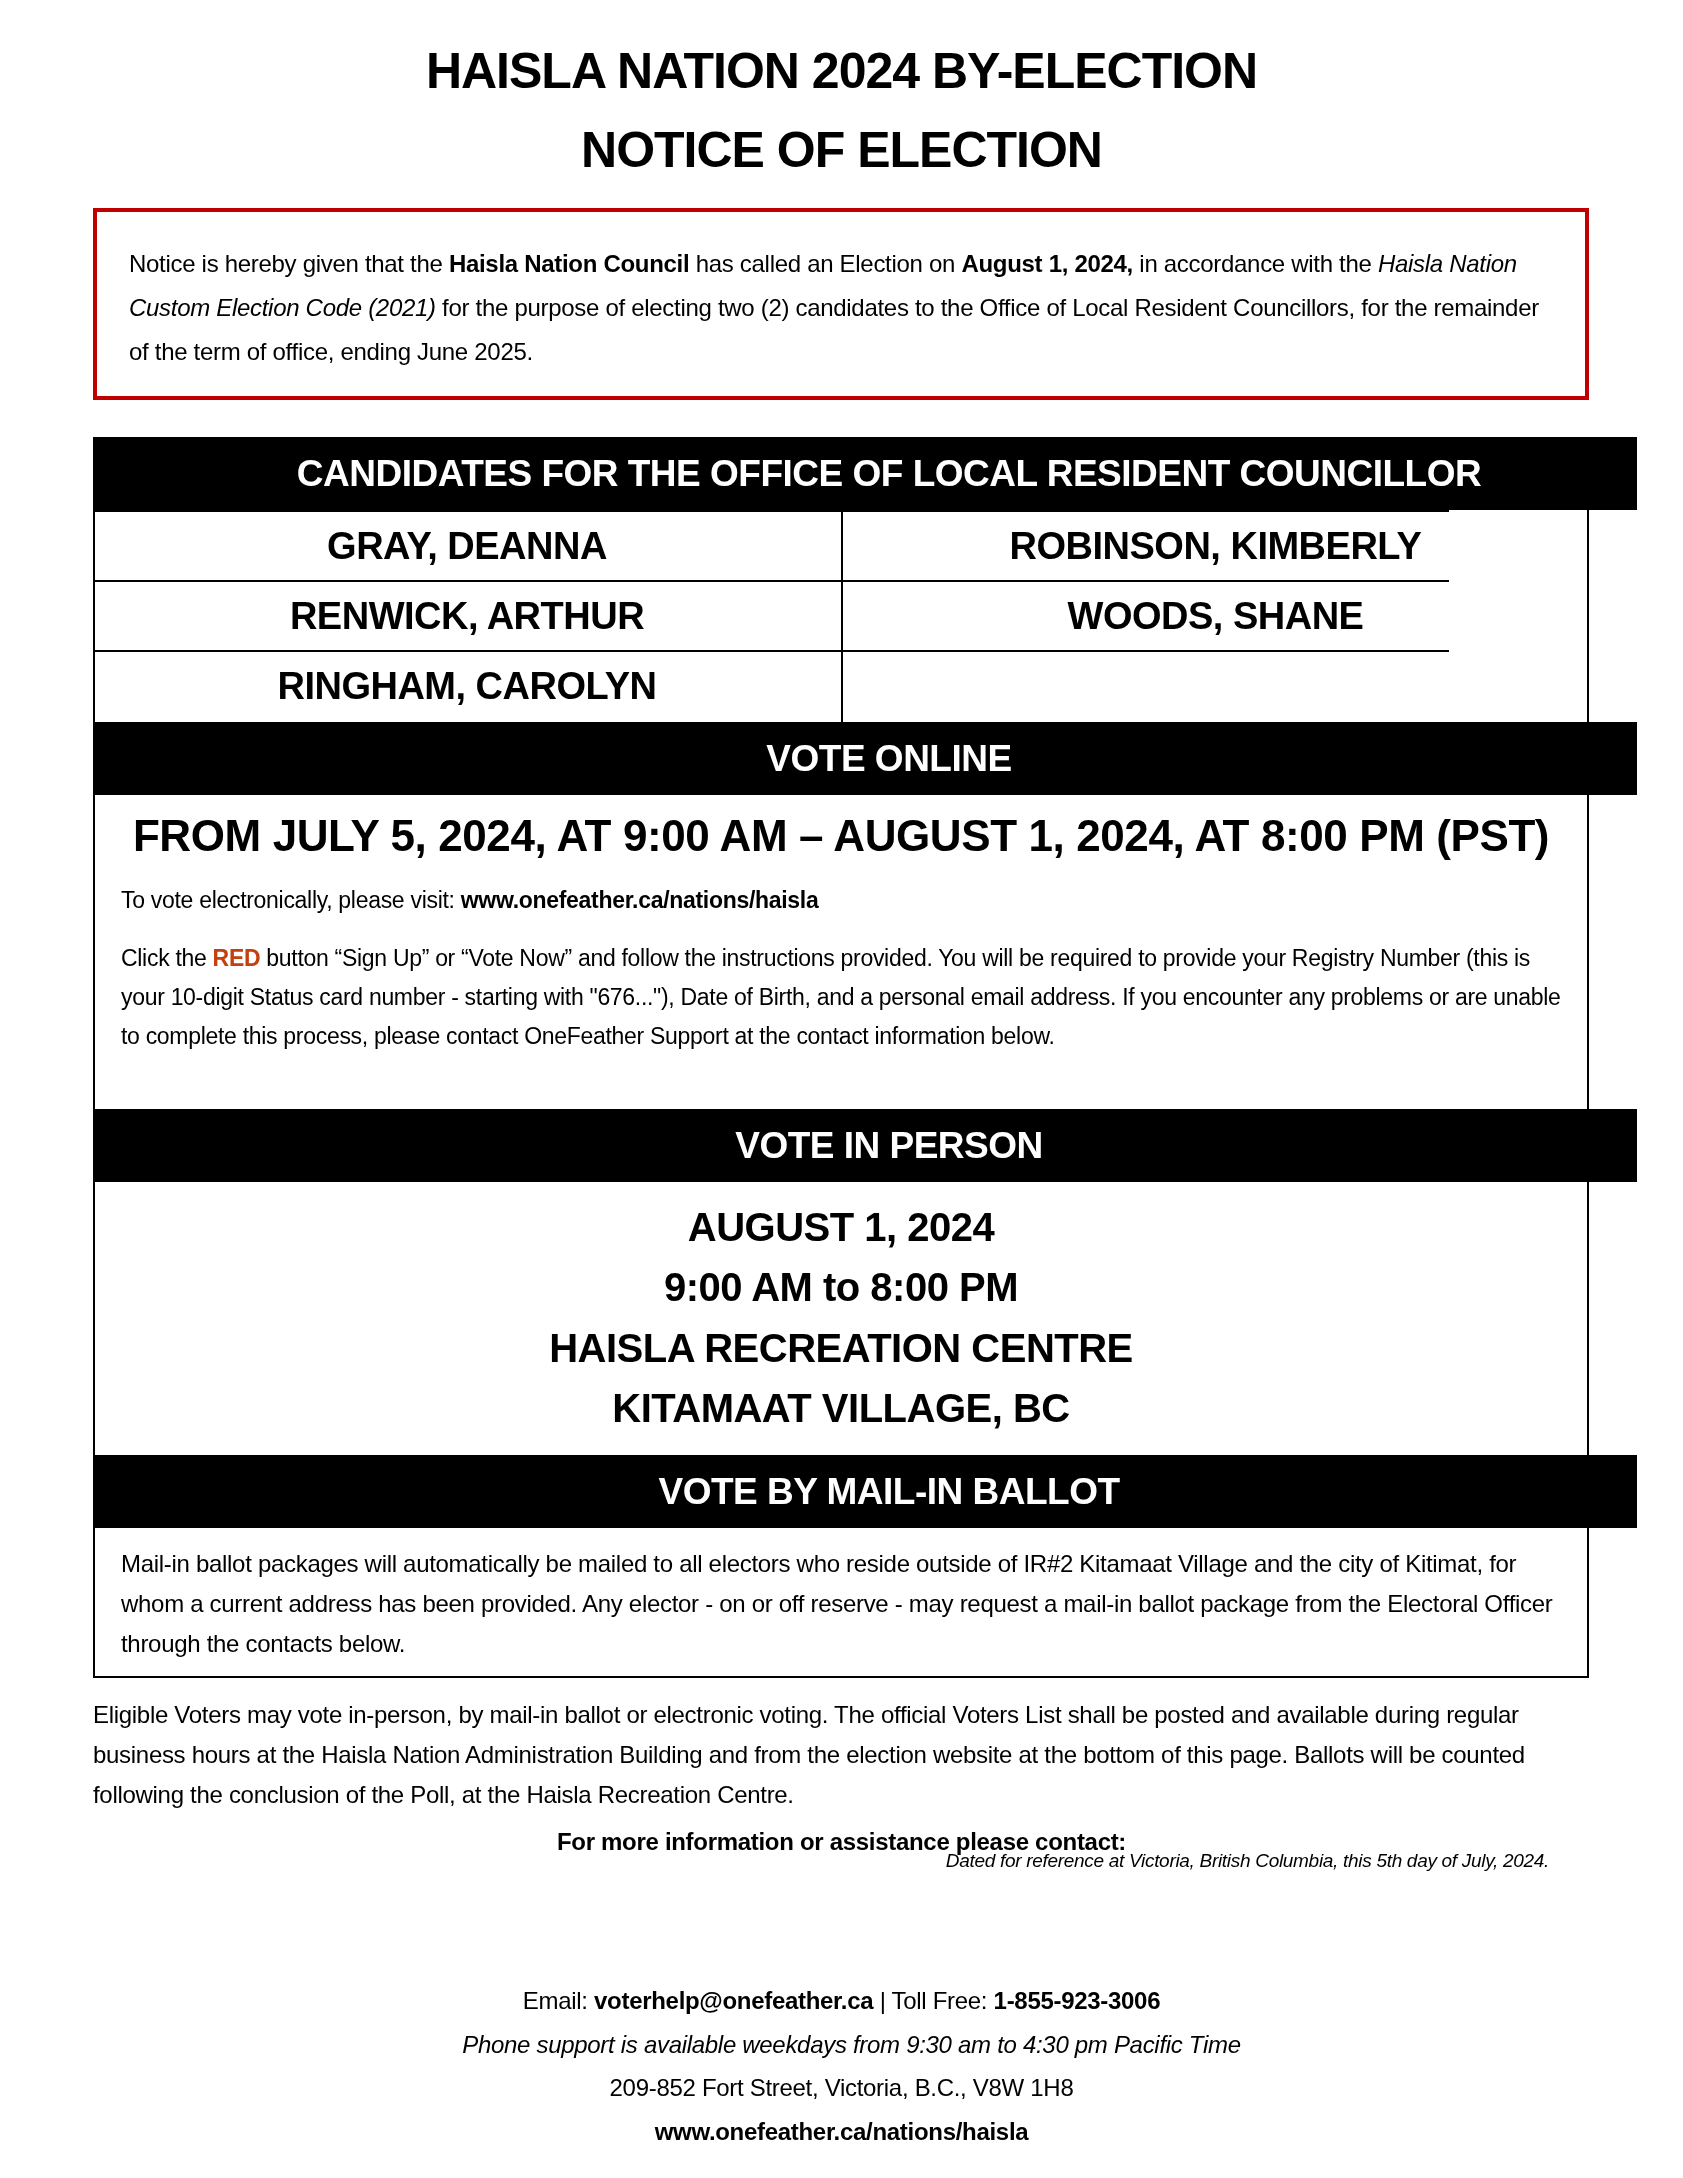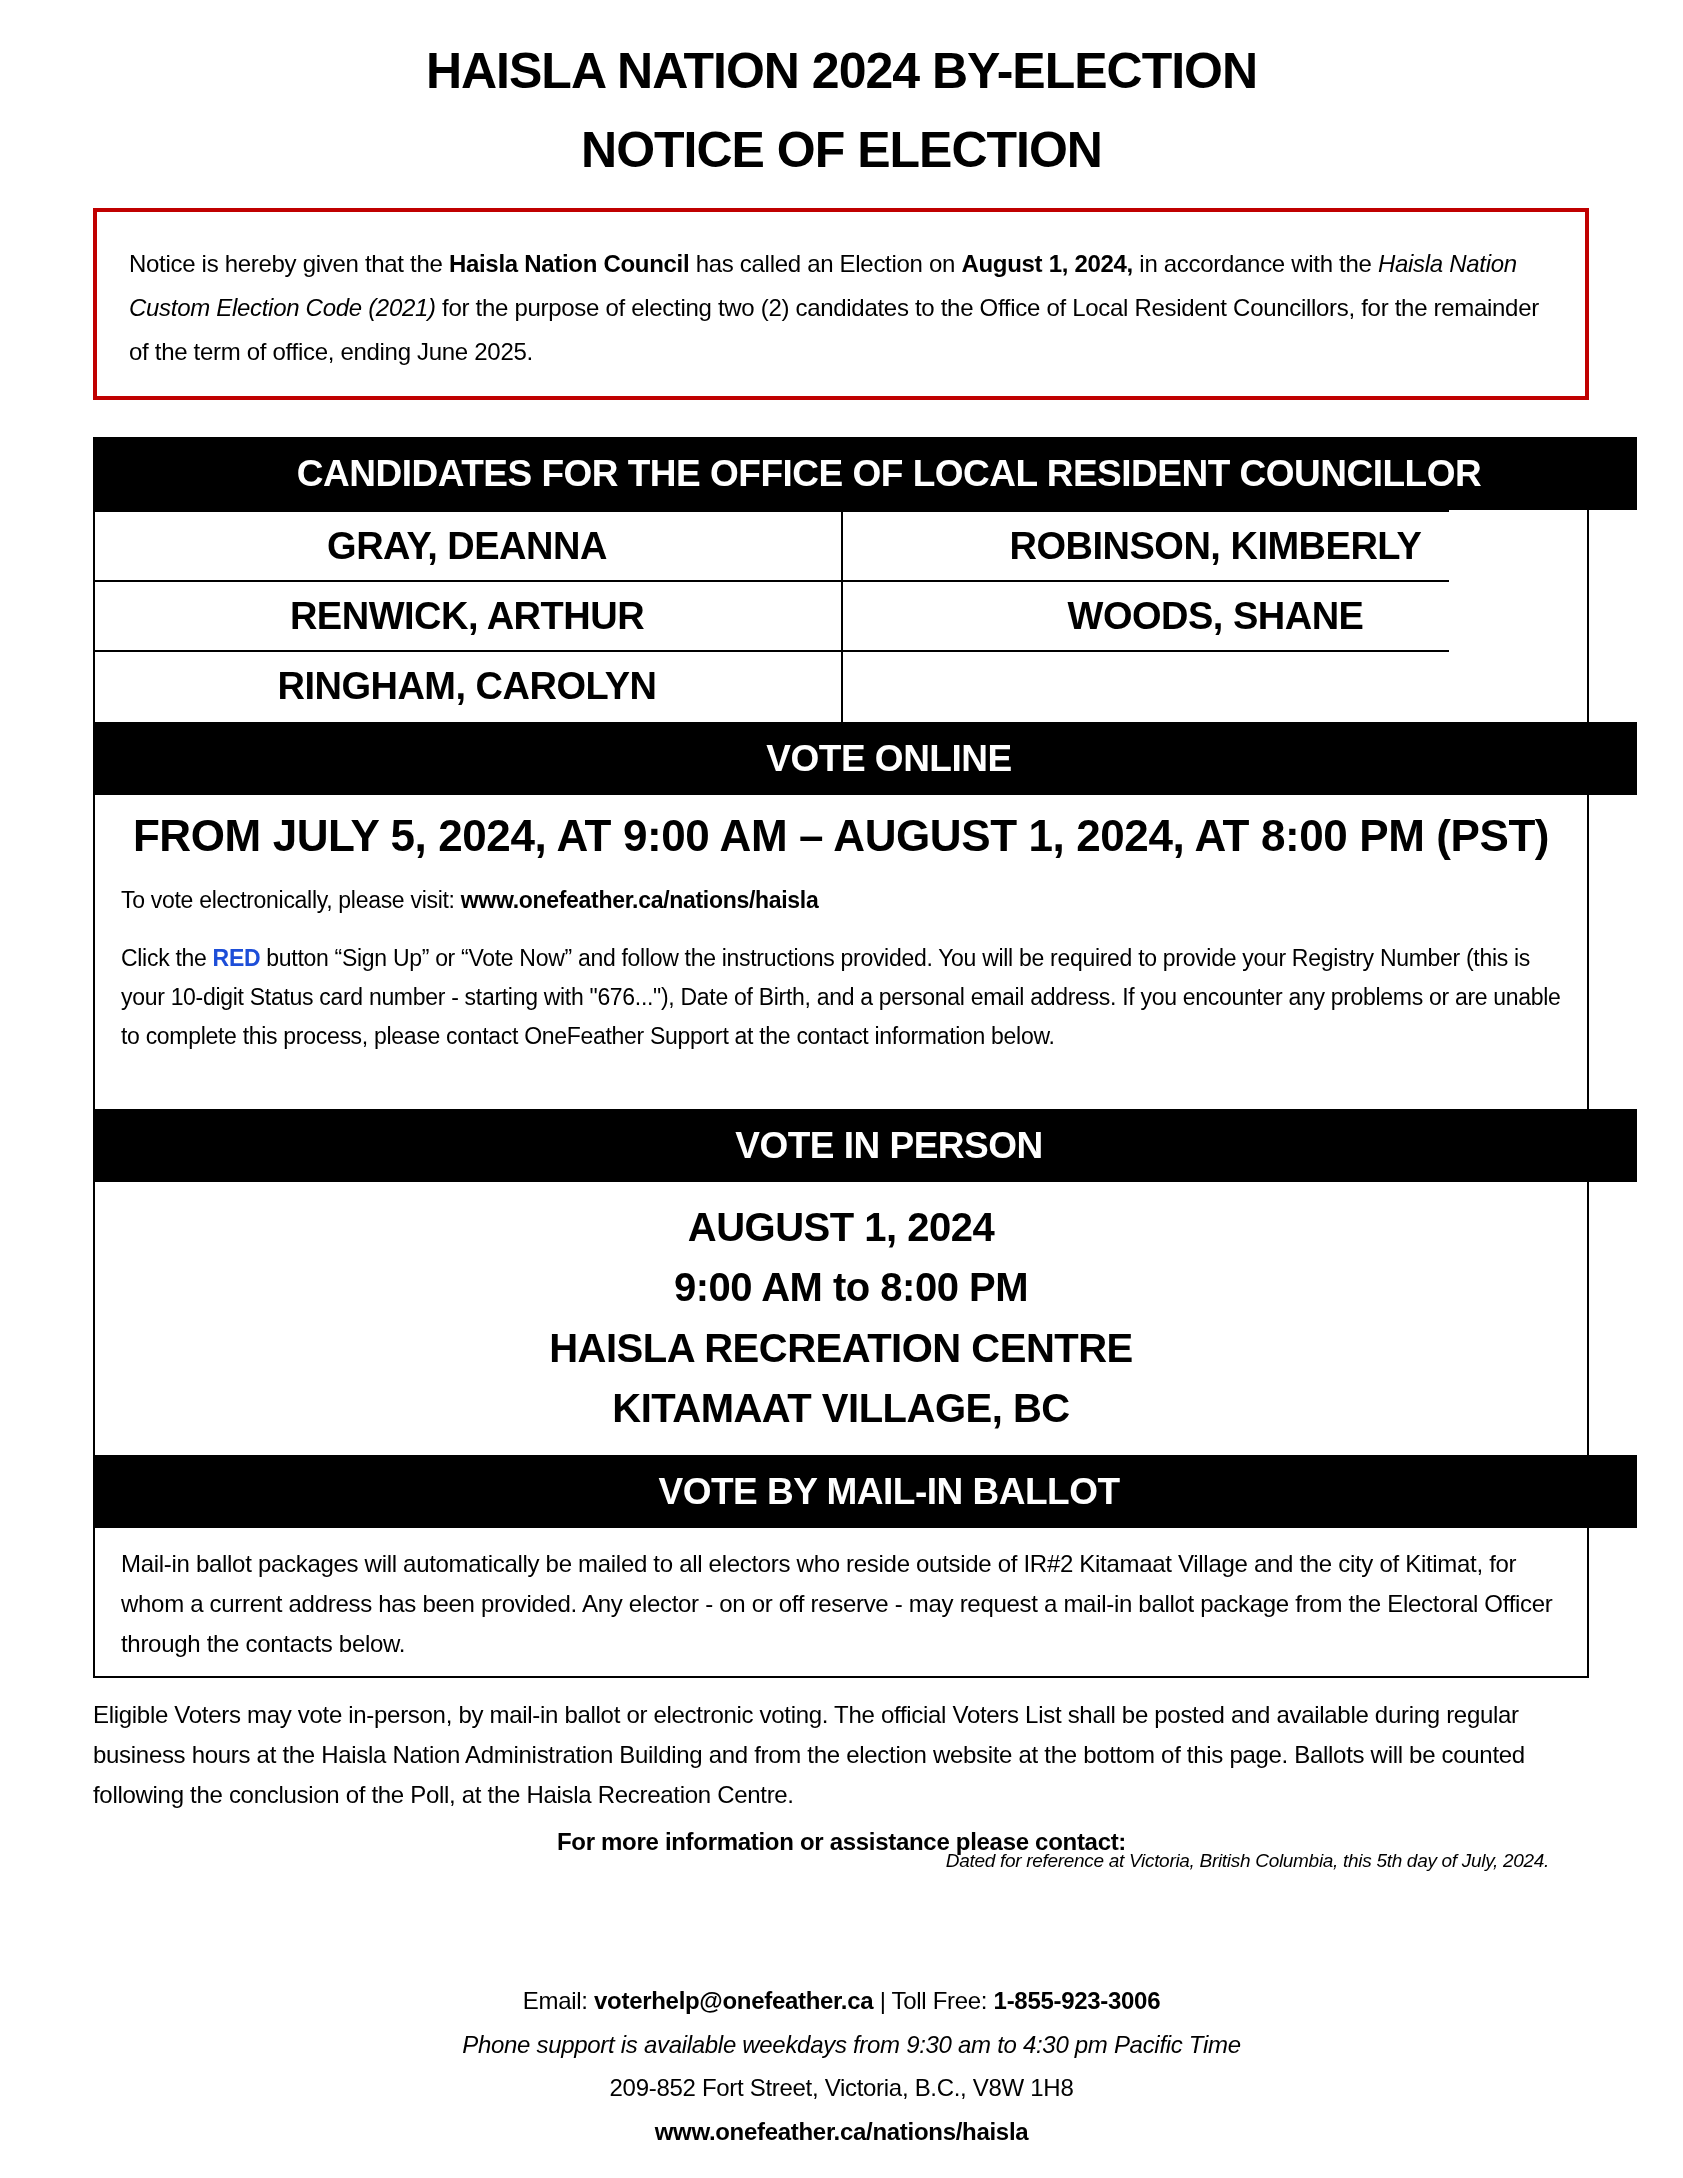--- a/index.html
+++ b/index.html
@@ -47,21 +47,21 @@
   }
 
   .online-range {
     position: absolute; left: 93px; width: 1496px; top: 814px; text-align: center;
     font-weight: bold; font-size: 44px; line-height: 44px; letter-spacing: -0.4px;
   }
   .body-text {
     position: absolute; left: 121px; width: 1445px;
     font-size: 23px; line-height: 39px; letter-spacing: -0.3px; margin: 0;
   }
-  .red { color: #1d4ed8; font-weight: bold; }
+  .red { color: #c2410c; font-weight: bold; }
 
   .person-line {
     position: absolute; left: 93px; width: 1496px; text-align: center;
     font-weight: bold; font-size: 40px; line-height: 59px; letter-spacing: -0.5px;
   }
 
   .mail-box-bottom {
     position: absolute; left: 93px; width: 1496px; top: 1676px; height: 2px; background: #000;
   }
 
@@ -107,21 +107,21 @@
 </div>
 <div class="col-div"></div>
 
 <div class="bar" style="top:722px;">VOTE ONLINE</div>
 <div class="online-range">FROM JULY 5, 2024, AT 9:00 AM – AUGUST 1, 2024, AT 8:00 PM (PST)</div>
 <p class="body-text" style="top:881px;"><span>To vote electronically, please visit: </span><b>www.onefeather.ca/nations/haisla</b></p>
 <p class="body-text" style="top:939px;"><span>Click the </span><span class="red">RED</span><span> button “Sign Up” or “Vote Now” and follow the instructions provided.  You will be required to provide your Registry Number (this is your 10-digit Status card number - starting with "676..."), Date of Birth, and a personal email address.  If you encounter any problems or are unable to complete this process, please contact OneFeather Support at the contact information below.</span></p>
 
 <div class="bar" style="top:1109px;">VOTE IN PERSON</div>
 <div class="person-line" style="top:1198px;">AUGUST 1, 2024</div>
-<div class="person-line" style="top:1258px;padding-left:10px;">9:00 AM to 8:00 PM</div>
+<div class="person-line" style="top:1258px;">9:00 AM to 8:00 PM</div>
 <div class="person-line" style="top:1319px;">HAISLA RECREATION CENTRE</div>
 <div class="person-line" style="top:1379px;">KITAMAAT VILLAGE, BC</div>
 
 <div class="bar" style="top:1455px;">VOTE BY MAIL-IN BALLOT</div>
 <p class="body-text" style="top:1544px; left:121px; width:1455px; line-height:40px; font-size:24px;">Mail-in ballot packages will automatically be mailed to all electors who reside outside of IR#2 Kitamaat Village and the city of Kitimat, for whom a current address has been provided.  Any elector - on or off reserve - may request a mail-in ballot package from the Electoral Officer through the contacts below.</p>
 <div class="mail-box-bottom"></div>
 
 <p class="eligible">Eligible Voters may vote in-person, by mail-in ballot or electronic voting. The official Voters List shall be posted and available during regular business hours at the Haisla Nation Administration Building and from the election website at the bottom of this page. Ballots will be counted following the conclusion of the Poll, at the Haisla Recreation Centre.</p>
 
 <div class="dated">Dated for reference at Victoria, British Columbia, this 5th day of July, 2024.</div>

